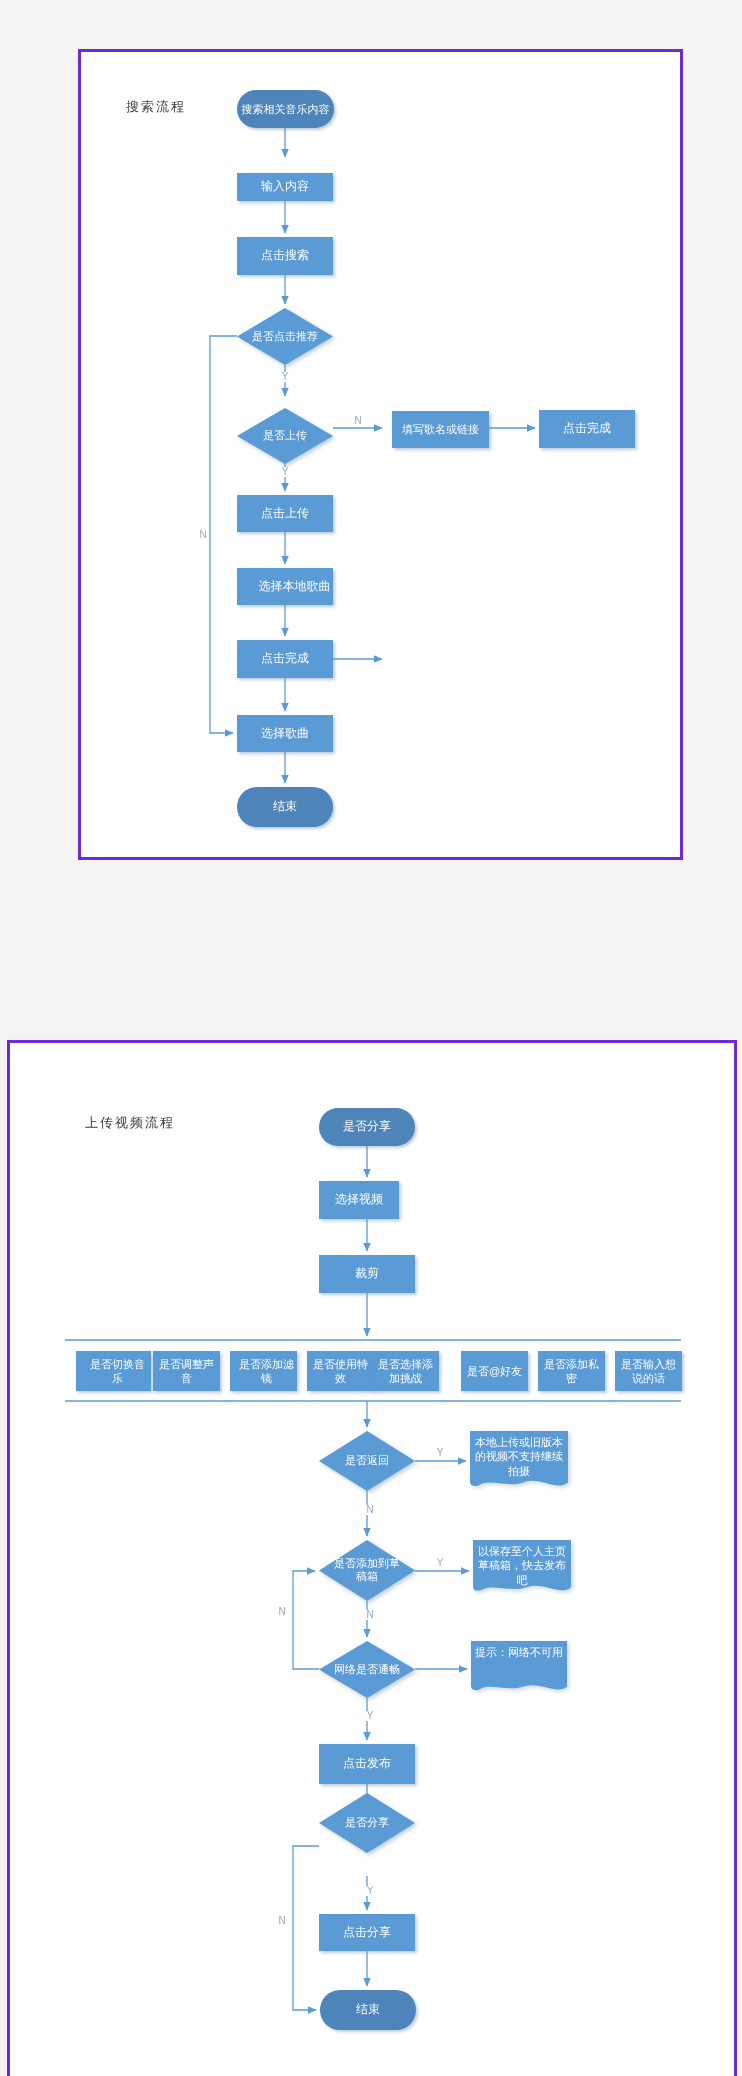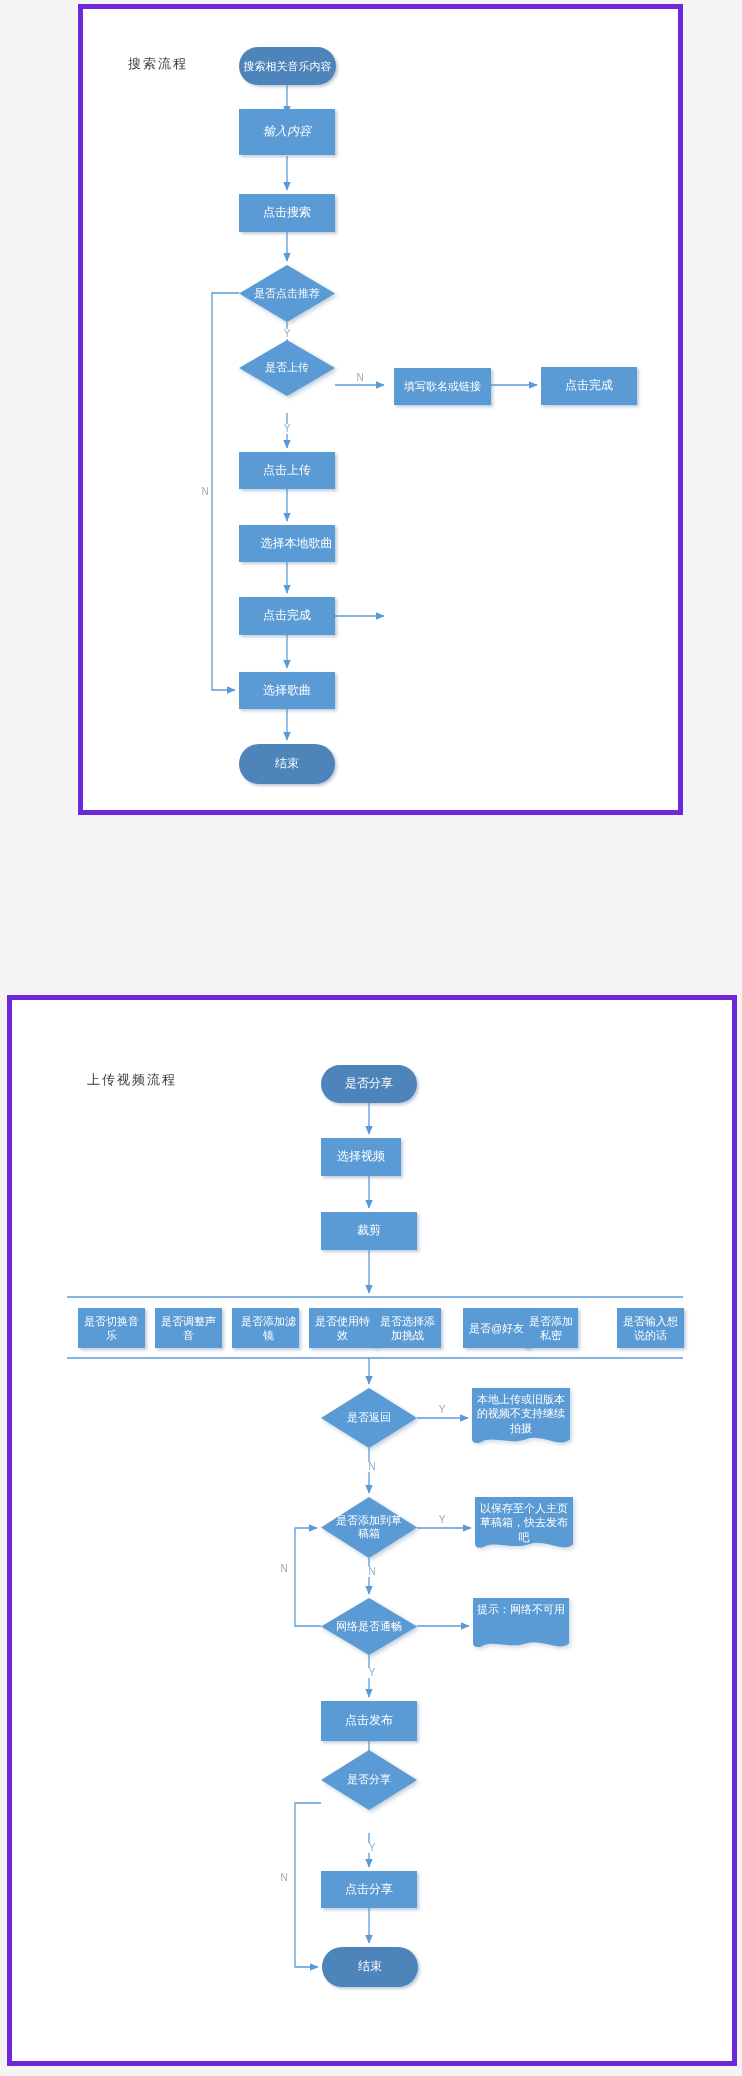--- a/index.html
+++ b/index.html
@@ -3,22 +3,23 @@
 <meta charset="utf-8">
 <style>
   html,body{margin:0;padding:0;}
   body{
     width:742px;height:2076px;position:relative;
     background:#f4f4f5;
     font-family:"Liberation Sans","DejaVu Sans",sans-serif;
     overflow:hidden;
   }
   .panel{
-    position:absolute;background:#ffffff;border:5px solid #6d28d9;
+    position:absolute;background:#ffffff;border:3px solid #6d28d9;
     box-sizing:border-box;
+    margin-top:45px;
   }
   .conn{position:absolute;left:0;top:0;z-index:1;}
   .flow-title{
     position:absolute;z-index:3;font-size:13px;color:#3a3a3a;
     letter-spacing:2px;white-space:nowrap;
   }
   .node{
     position:absolute;z-index:2;box-sizing:border-box;
     display:flex;align-items:center;justify-content:center;
     text-align:center;color:#ffffff;font-size:12px;line-height:1.3;
@@ -83,34 +84,34 @@
       <line x1="251" y1="607" x2="301" y2="607" marker-end="url(#m1)"></line>
       <line x1="204" y1="700" x2="204" y2="731" marker-end="url(#m1)"></line>
       <polyline points="156,284 129,284 129,681 152,681" marker-end="url(#m1)"></polyline>
     </g>
   </svg>
 
   <div class="flow-title" style="left:45px;top:46px;">搜索流程</div>
 
   <div class="node stadium" style="left:156px;top:38px;width:97px;height:38px;">搜索相关音乐内容</div>
 
-  <div class="node rect" style="left:156px;top:100px;width:96px;height:46px;font-style:italic;">输入内容</div>
+  <div class="node rect" style="left:156px;top:121px;width:96px;height:28px;">输入内容</div>
 
   <div class="node rect" style="left:156px;top:185px;width:96px;height:38px;">点击搜索</div>
 
   <div class="diamond" style="left:156px;top:256px;width:96px;height:57px;">
     <svg viewBox="0 0 100 60" preserveAspectRatio="none">
       <polygon points="50,0 100,30 50,60 0,30" fill="#5b9bd5"></polygon>
       </svg>
     <div class="dtext">是否点击推荐</div>
   </div>
 
   <div class="edge-label" style="left:204px;top:325px;">Y</div>
 
-  <div class="diamond" style="left:156px;top:331px;width:96px;height:56px;">
+  <div class="diamond" style="left:156px;top:356px;width:96px;height:56px;">
     <svg viewBox="0 0 100 60" preserveAspectRatio="none">
       <polygon points="50,0 100,30 50,60 0,30" fill="#5b9bd5"></polygon>
       </svg>
     <div class="dtext">是否上传</div>
   </div>
 
   <div class="edge-label" style="left:277px;top:369px;">N</div>
   <div class="edge-label" style="left:204px;top:420px;">Y</div>
   <div class="edge-label" style="left:122px;top:483px;">N</div>
 
@@ -160,27 +161,27 @@
   </svg>
 
   <div class="flow-title" style="left:75px;top:71px;">上传视频流程</div>
 
   <div class="node stadium" style="left:309px;top:65px;width:96px;height:38px;font-size:12px;">是否分享</div>
 
   <div class="node rect" style="left:309px;top:138px;width:80px;height:38px;">选择视频</div>
 
   <div class="node rect" style="left:309px;top:212px;width:96px;height:38px;">裁剪</div>
 
-  <div class="node optbox" style="left:66px;top:308px;width:67px;height:40px;">是否切换音乐</div>
+  <div class="node optbox" style="left:66px;top:308px;width:75px;height:40px;padding-left:10px;">是否切换音乐</div>
   <div class="node optbox" style="left:143px;top:308px;width:67px;height:40px;">是否调整声音</div>
   <div class="node optbox" style="left:220px;top:308px;width:67px;height:40px;padding-left:8px;">是否添加滤镜</div>
   <div class="node optbox" style="left:297px;top:308px;width:67px;height:40px;">是否使用特效</div>
   <div class="node optbox" style="left:362px;top:308px;width:67px;height:40px;">是否选择添加挑战</div>
   <div class="node optbox" style="left:451px;top:308px;width:67px;height:40px;">是否@好友</div>
-  <div class="node optbox" style="left:512px;top:308px;width:54px;height:40px;">是否添加私密</div>
+  <div class="node optbox" style="left:528px;top:308px;width:67px;height:40px;">是否添加私密</div>
   <div class="node optbox" style="left:605px;top:308px;width:67px;height:40px;">是否输入想说的话</div>
 
   <div class="diamond" style="left:309px;top:388px;width:96px;height:60px;">
     <svg viewBox="0 0 100 60" preserveAspectRatio="none">
       <polygon points="50,0 100,30 50,60 0,30" fill="#5b9bd5"></polygon>
       </svg>
     <div class="dtext">是否返回</div>
   </div>
 
   <div class="doc bluefill" style="left:460px;top:388px;width:98px;height:63px;">

